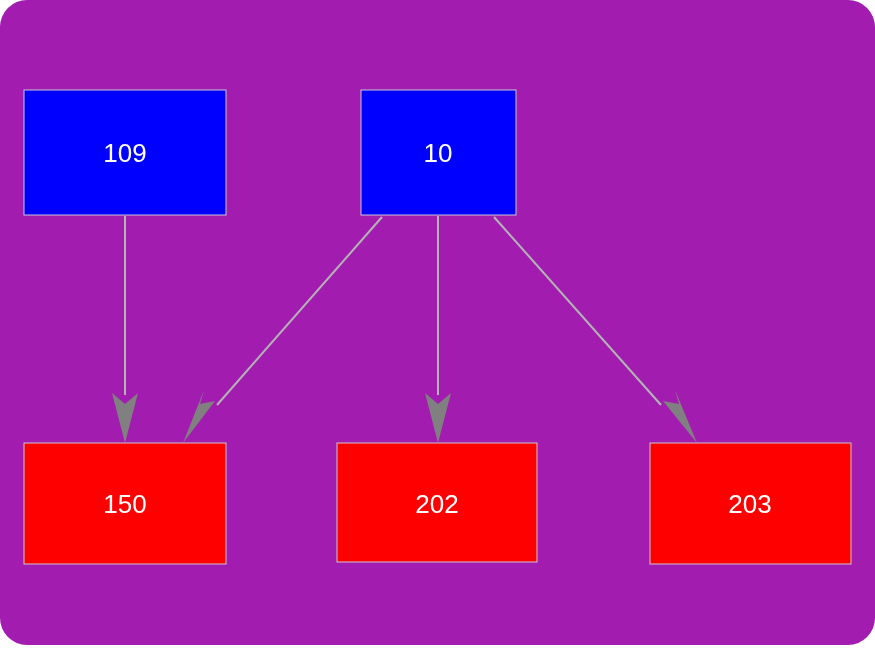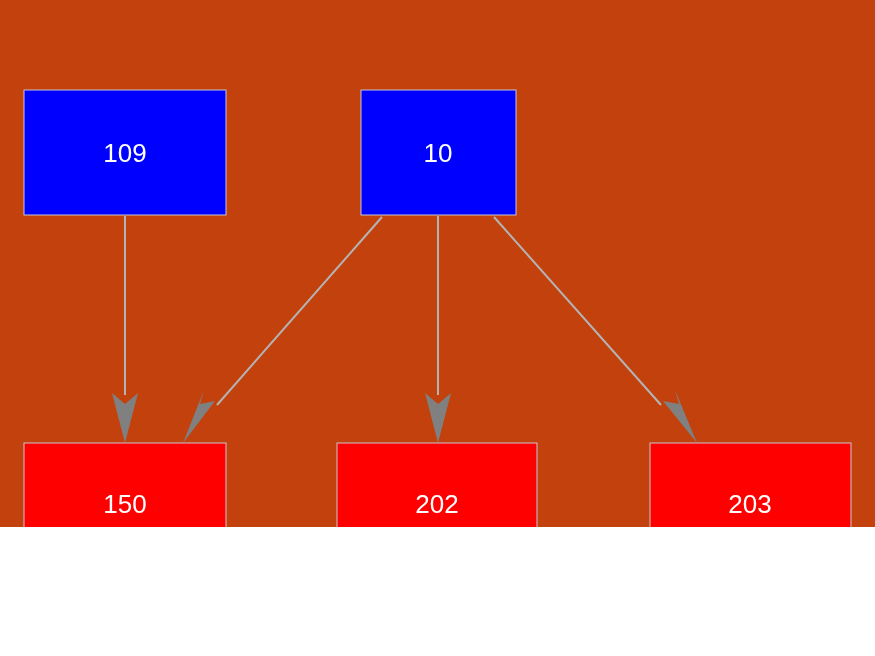--- a/index.html
+++ b/index.html
@@ -38,21 +38,21 @@
     fill: none;
     stroke-width: 2;
   }
   .edge-arrowhead {
     stroke: none;
   }
 </style>
 </head>
 <body>
 
-<div id="canvas" style="width: 875px; height: 527px; background: #c2410c;">
+<div id="canvas" style="width: 875px; height: 645px; background: #a21caf; border-radius: 27px;">
   <svg id="graph-svg" viewBox="0 0 875 656" xmlns="http://www.w3.org/2000/svg" style="width: 875px; height: 656px;">
       <g>
         <g>
           <path d="M125,216 L125,395" stroke="#b4b4b4" class="edge-line"></path>
           <path d="M125,443 L112,393 L125,404 L138,393 Z" fill="#808080" class="edge-arrowhead"></path>
         </g>
         <g>
           <path d="M382,217 L217,405" stroke="#b4b4b4" class="edge-line"></path>
           <path d="M183,443 L215,401 L200,404 L204,390 Z" fill="#808080" class="edge-arrowhead"></path>
         </g>

